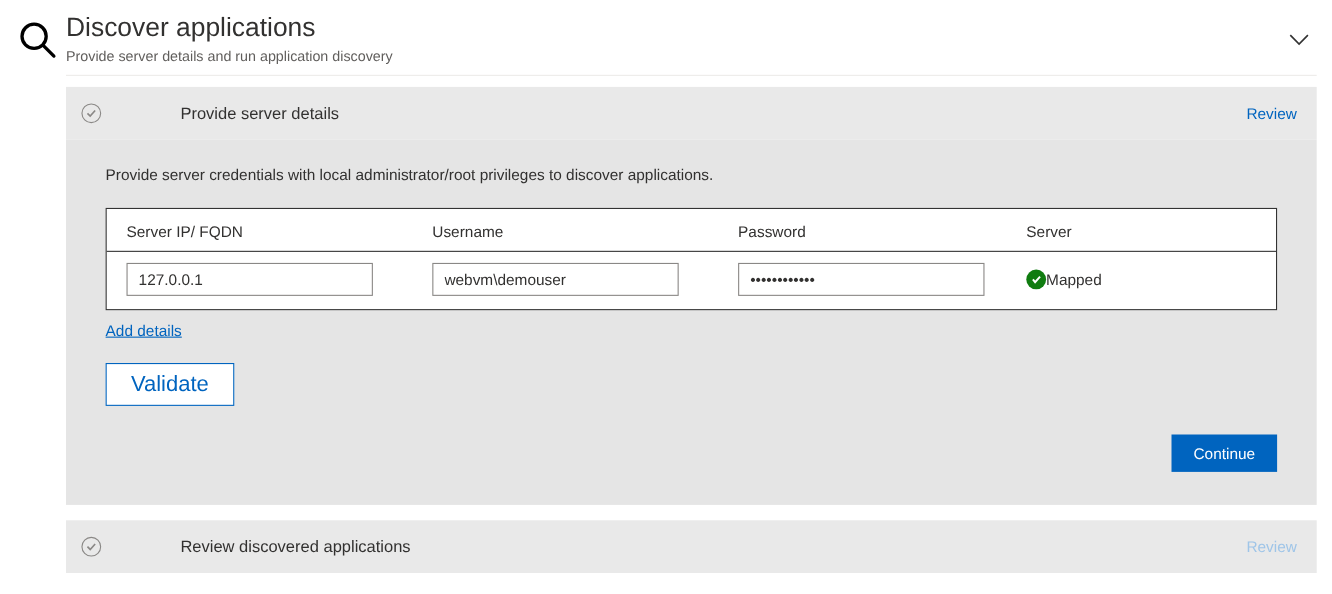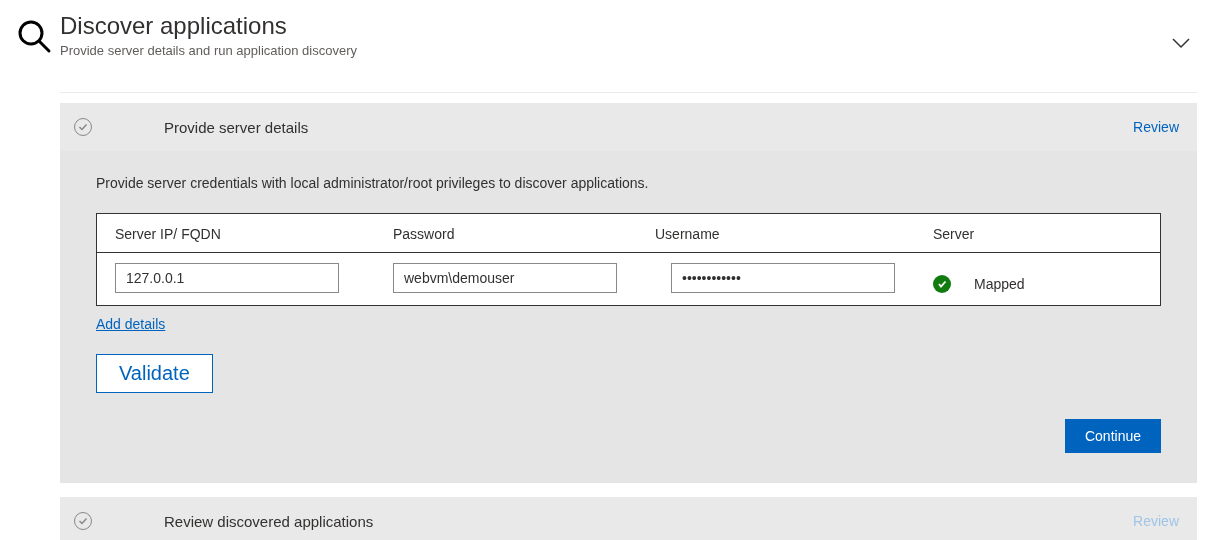--- a/index.html
+++ b/index.html
@@ -17,23 +17,23 @@
     .left-icon {
       width: 44px;
       padding-top: 8px;
     }
     .main {
       flex: 1;
       min-width: 0;
     }
     .header {
       display: flex;
-      align-items: flex-end;
+      align-items: center;
       justify-content: space-between;
-      margin-bottom: 34px;
+      margin-bottom: 10px;
     }
     .title {
       font-size: 24px;
       font-weight: 400;
       color: #323130;
       line-height: 1.3;
     }
     .subtitle {
       font-size: 13px;
       color: #605e5c;
@@ -99,27 +99,27 @@
       padding: 12px 18px 10px 18px;
       border-bottom: 1px solid #333;
     }
     .col { font-weight: 400; font-size: 14px; }
     .col-ip { width: 278px; }
     .col-user { width: 278px; }
     .col-pass { width: 262px; }
     .col-status { flex: 1; }
     .trow {
       display: flex;
-      align-items: flex-end;
+      align-items: center;
       padding: 10px 18px 12px 18px;
     }
     .cell-ip { width: 278px; }
     .cell-user { width: 278px; }
     .cell-pass { width: 262px; }
-    .cell-status { flex: 1; display: flex; align-items: center; gap: 23px; }
+    .cell-status { flex: 1; display: flex; align-items: center; gap: 0; }
     .txt-input {
       width: 224px;
       height: 30px;
       border: 1px solid #8a8886;
       padding: 0 10px;
       font-family: inherit;
       font-size: 14px;
       color: #323130;
       background: #ffffff;
     }
@@ -198,22 +198,22 @@
       <div class="step-title">Provide server details</div>
       <a class="step-review">Review</a>
     </div>
 
     <div class="step-body">
       <div class="instruction">Provide server credentials with local administrator/root privileges to discover applications.</div>
 
       <div class="table-wrap">
         <div class="thead">
           <div class="col col-ip">Server IP/ FQDN</div>
+          <div class="col col-user">Username</div>
           <div class="col col-pass">Password</div>
-          <div class="col col-user">Username</div>
           <div class="col col-status">Server</div>
         </div>
         <div class="trow">
           <div class="cell-ip">
             <input class="txt-input" type="text" value="127.0.0.1" style="">
           </div>
           <div class="cell-user">
             <input class="txt-input" type="text" value="webvm\demouser" style="">
           </div>
           <div class="cell-pass">

